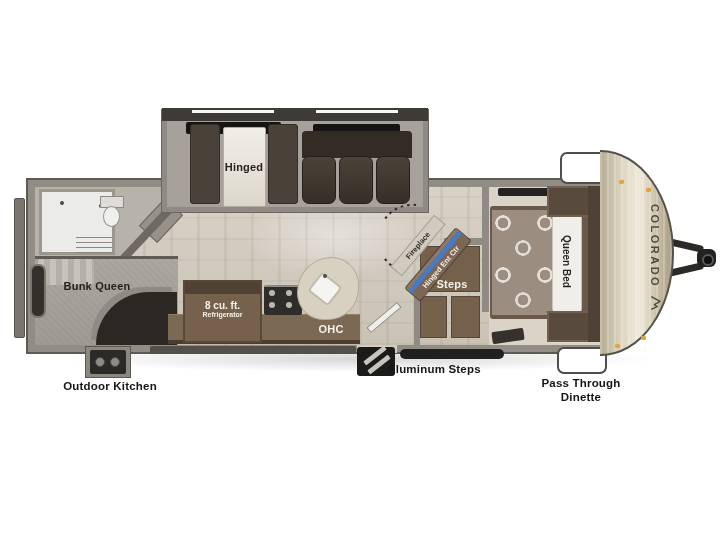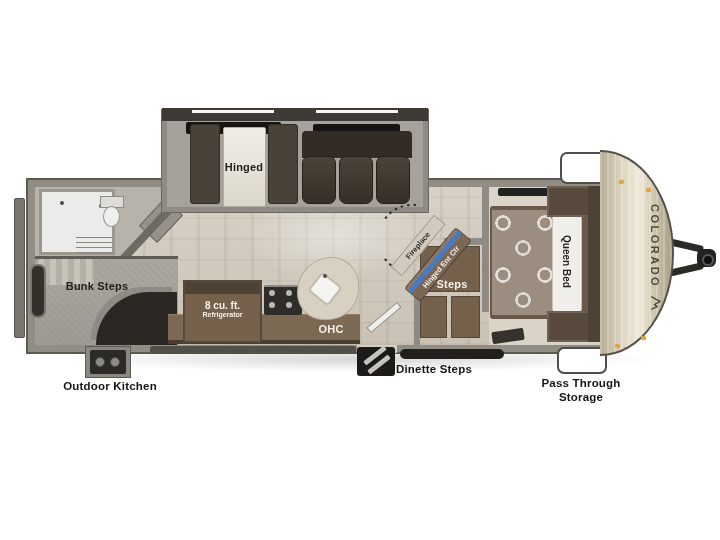--- a/index.html
+++ b/index.html
@@ -167,21 +167,21 @@
   <div class="abs" id="drain-lines"></div>
   <div class="abs" id="toilet-tank"></div>
   <div class="abs" id="toilet-bowl"></div>
   <div class="abs" id="bath-door"></div>
   <div class="abs" id="bath-wall"></div>
 
   <div class="abs" id="bunks"></div>
   <div class="abs" id="bunk-mat"></div>
   <div class="abs" id="bunk-arch"></div>
   <div class="abs" id="rear-window"></div>
-  <div class="lbl" style="left:97px;top:286px;">Bunk Steps</div>
+  <div class="lbl" style="left:97px;top:286px;">Bunk Queen</div>
 
   <div class="abs" id="slide"></div>
   <div class="abs" id="slide-band"></div>
   <div class="abs awn-dash" style="left:192px;width:82px;"></div>
   <div class="abs awn-dash" style="left:316px;width:82px;"></div>
   <div class="abs win" style="left:186px;top:122px;width:95px;height:12px;"></div>
   <div class="abs win" style="left:313px;top:124px;width:87px;height:11px;"></div>
   <div class="abs bench" style="left:190px;"></div>
   <div class="abs bench" style="left:268px;"></div>
   <div class="abs" id="din-table"></div>
@@ -259,17 +259,17 @@
   <div class="abs" id="brand">
     <span id="brand-text">COLORADO</span>
     <span style="transform:rotate(90deg);margin-top:6px;display:inline-block;">
       <svg width="16" height="12" viewBox="0 0 20 14">
         <path d="M2 13 L8 2 L12 9 L14.5 5.5 L18 13" fill="none" stroke="#4f4b41" stroke-width="1.8" stroke-linejoin="round"></path>
       </svg>
     </span>
   </div>
 
   <div class="lbl lbl-out" style="left:110px;top:386px;">Outdoor Kitchen</div>
-  <div class="lbl lbl-out" style="left:434px;top:369px;">Dinette Steps</div>
+  <div class="lbl lbl-out" style="left:434px;top:369px;">Aluminum Steps</div>
   <div class="lbl lbl-out" style="left:581px;top:383px;">Pass Through</div>
-  <div class="lbl lbl-out" style="left:581px;top:397px;">Storage</div>
+  <div class="lbl lbl-out" style="left:581px;top:397px;">Dinette</div>
 
 </div>
 
 </body></html>

